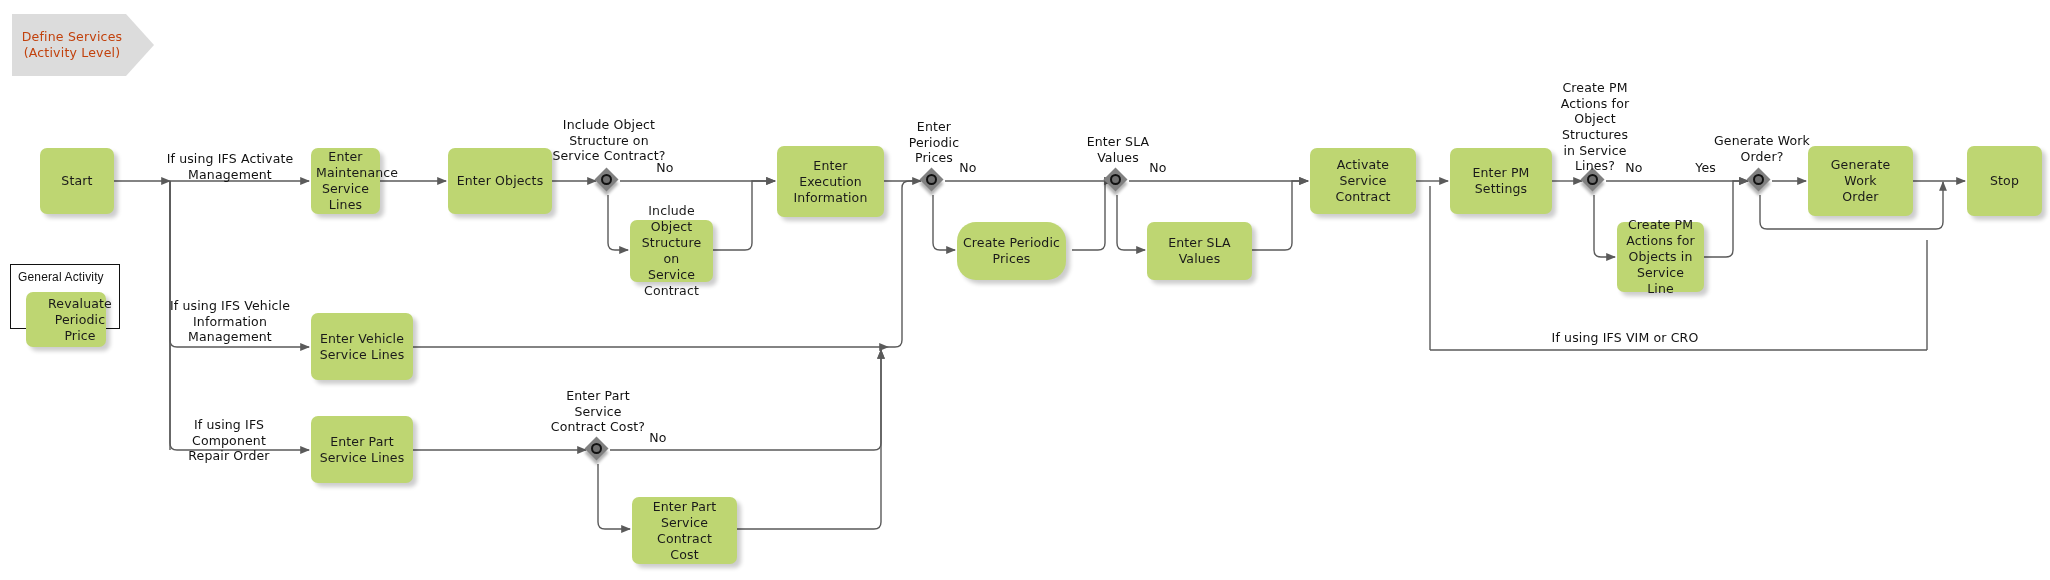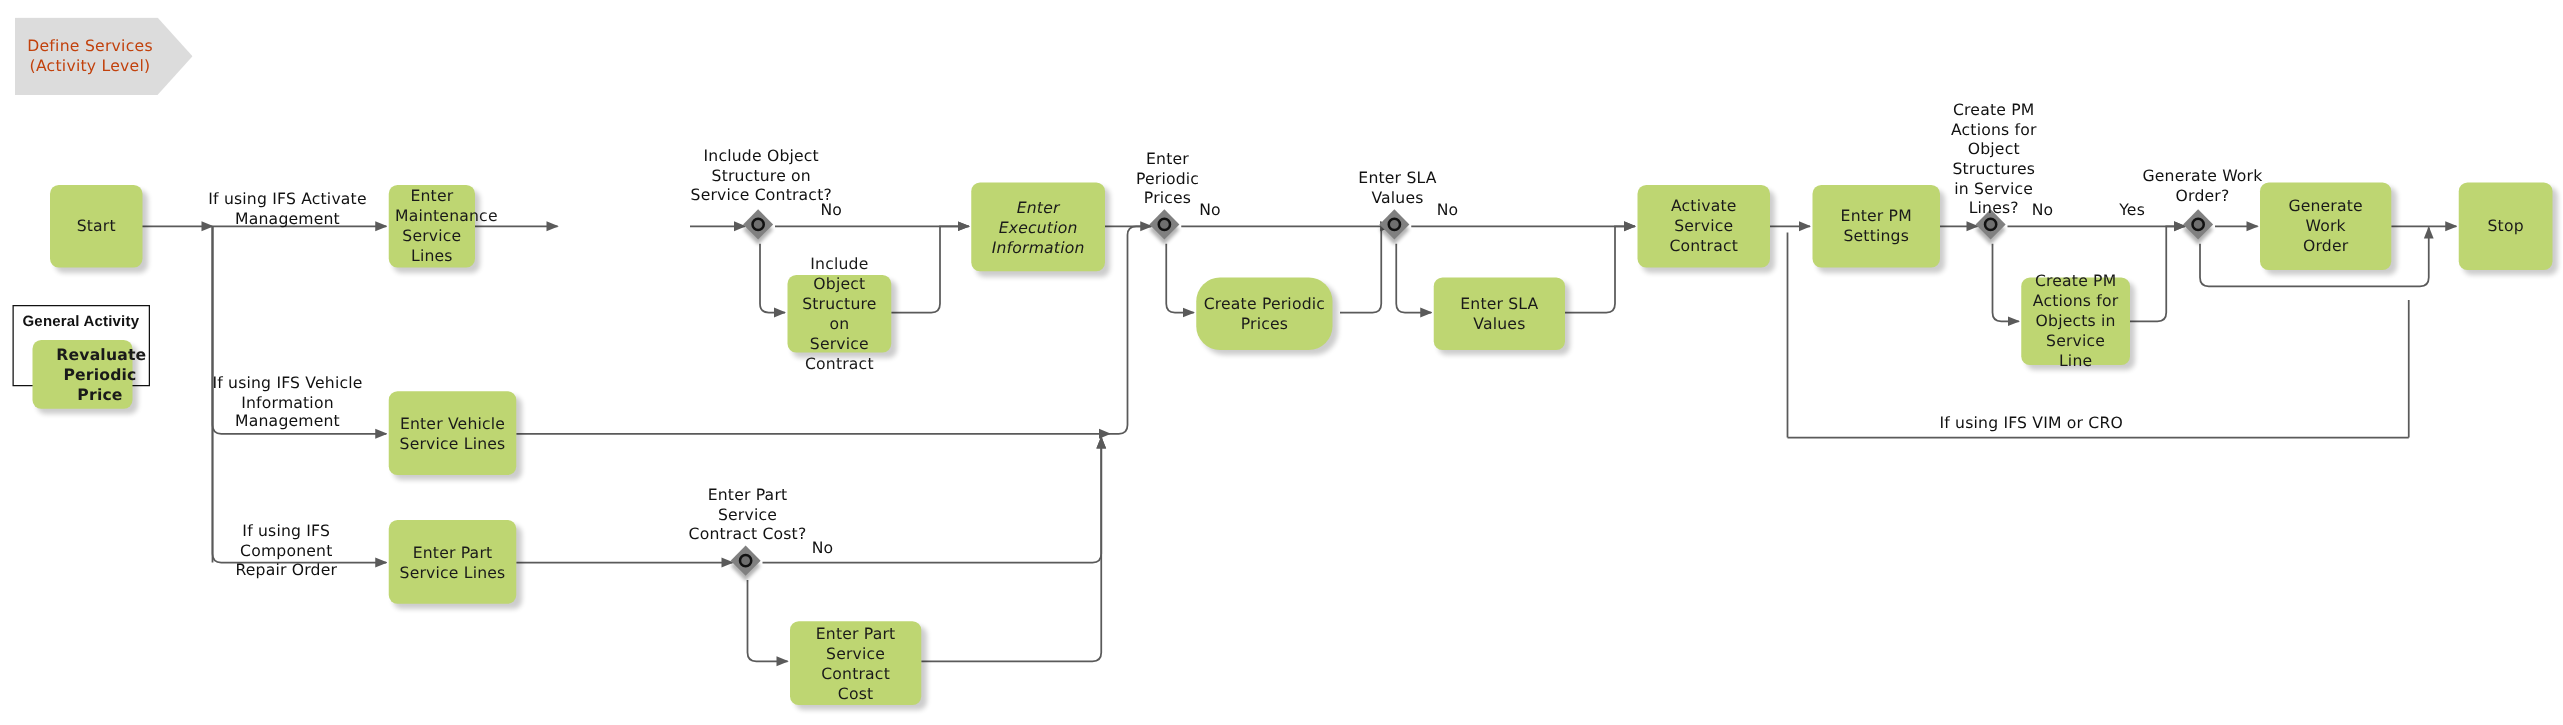--- a/index.html
+++ b/index.html
@@ -196,47 +196,50 @@
       <path d="M 1430 350 L 1927 350"></path>
       <path d="M 1927 350 L 1927 240"></path>
     </g>
   </svg>
 
   <div class="phase-banner" style="left:12px; top:14px; width:142px; height:62px;">
     <span style="white-space: pre-line;">Define Services
 (Activity Level)</span>
   </div>
 
-  <div class="group-frame" style="left:10px; top:244px; width:110px; height:65px;font-weight:bold;">
+  <div class="group-frame" style="left:10px; top:264px; width:110px; height:65px;">
     <span class="group-title">General Activity</span>
     <div class="task" style="left:15px; top:27px; width:80px; height:55px; position:absolute;">
       <span class="tlabel" style="white-space: pre-line; margin-left: 28px;">Revaluate
 Periodic Price</span>
     </div>
   </div>
 
   <div class="task" style="left:40px; top:148px; width:74px; height:66px;">
     <span class="tlabel" style="white-space: pre-line;">Start</span>
   </div>
 
   <div class="task" style="left:311px; top:148px; width:69px; height:66px;">
     <span class="tlabel" style="white-space: pre-line;">Enter
 Maintenance
 Service Lines</span>
   </div>
 
+  <div class="task" style="left:448px; top:148px; width:104px; height:66px;">
+    <span class="tlabel" style="white-space: pre-line;">Enter Objects</span>
+  </div>
 
   <div class="task" style="left:630px; top:220px; width:83px; height:62px;">
     <span class="tlabel" style="white-space: pre-line;">Include Object
 Structure on
 Service Contract</span>
   </div>
 
   <div class="task" style="left:777px; top:146px; width:107px; height:71px;">
-    <span class="tlabel" style="white-space: pre-line; font-style: italic;">Enter Execution
+    <span class="tlabel" style="white-space: pre-line;">Enter Execution
 Information</span>
   </div>
 
   <div class="task" style="left:957px; top:222px; width:109px; height:58px;border-radius:19px;">
     <span class="tlabel" style="white-space: pre-line;">Create Periodic
 Prices</span>
   </div>
 
   <div class="task" style="left:1147px; top:222px; width:105px; height:58px;">
     <span class="tlabel" style="white-space: pre-line;">Enter SLA

